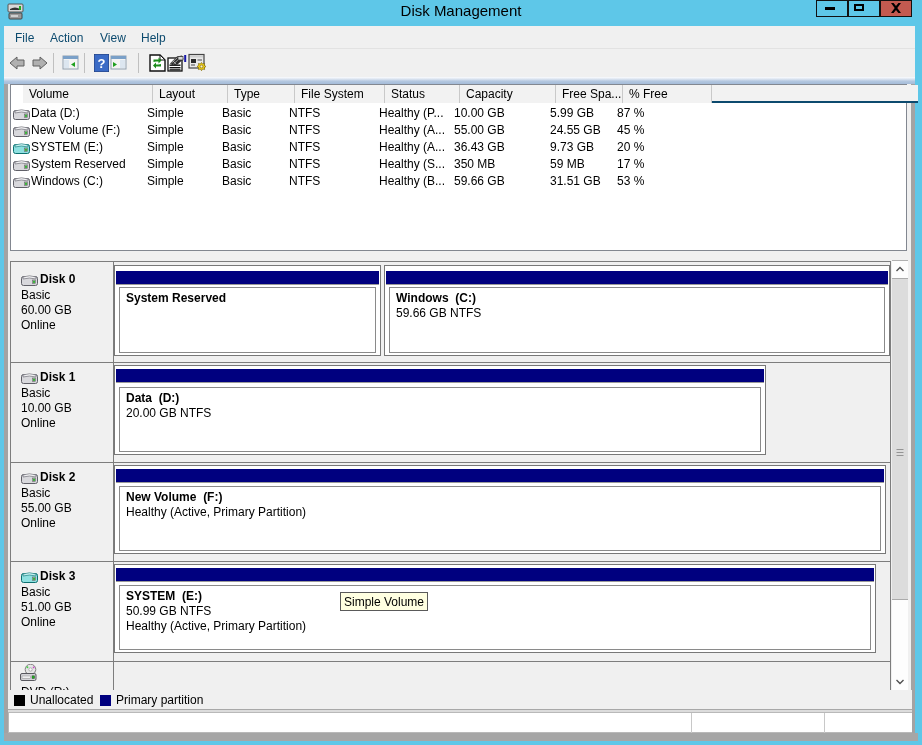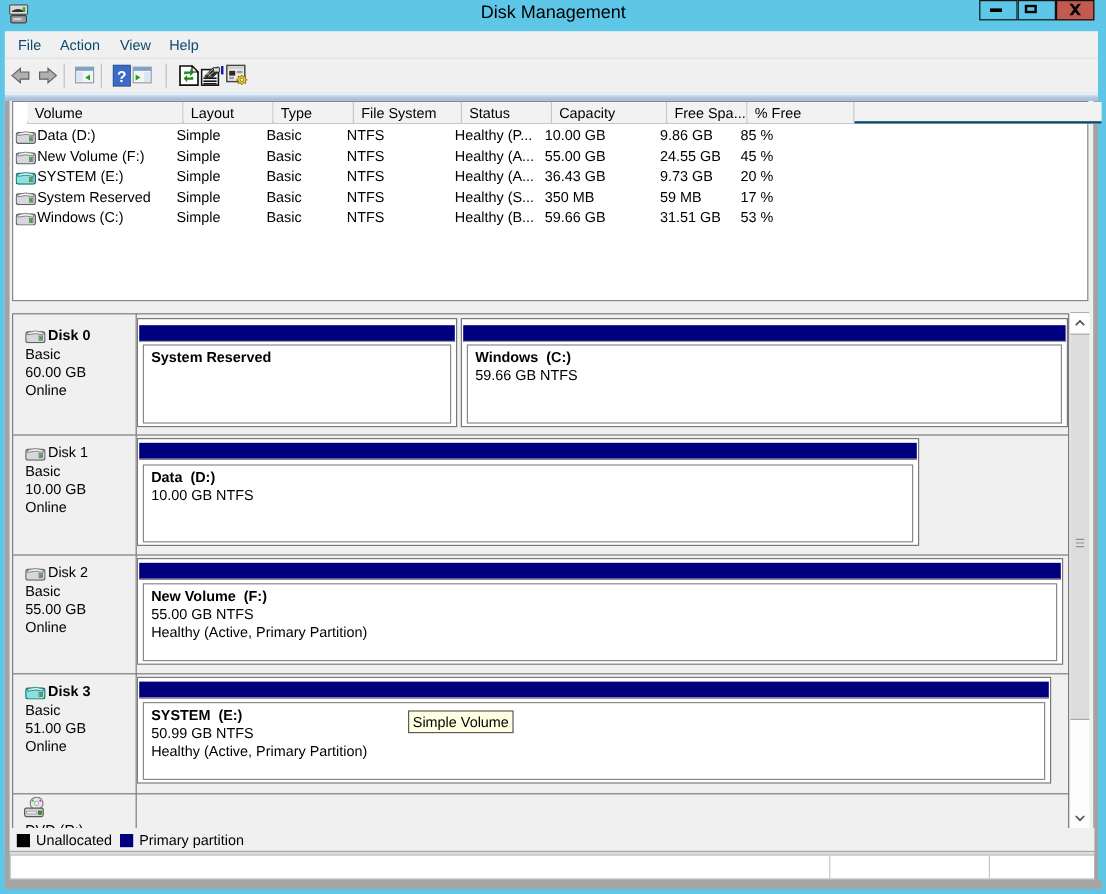--- a/index.html
+++ b/index.html
@@ -160,22 +160,22 @@
     <path d="M2 3 Q8.5 0.5 15 3 L15 5 Q8.5 3 2 5 Z" fill="#f2f2f4" stroke="#606068" stroke-width="0.6"></path>
     <rect x="11.5" y="6" width="3" height="3.5" fill="#bbb" stroke="#555" stroke-width="0.5"></rect>
     <rect x="12.2" y="6.7" width="1.6" height="2.2" fill="#19b219"></rect>
   </svg>
           <span style="left:20px">Data (D:)</span>
           <span style="left:136px">Simple</span>
           <span style="left:211px">Basic</span>
           <span style="left:278px">NTFS</span>
           <span style="left:368px">Healthy (P...</span>
           <span style="left:443px">10.00 GB</span>
-          <span style="left:539px">9.86 GB</span>
-          <span style="left:606px">85 %</span>
+          <span style="left:539px">5.99 GB</span>
+          <span style="left:606px">87 %</span>
         </div>
         <div class="vrow" style="top: 37px;">
           <svg style="position:absolute; left:2px; top:3px" width="17" height="12" viewBox="0 0 17 12">
     <rect x="0.5" y="2.5" width="16" height="9" rx="2" fill="#d8d8dc" stroke="#606068"></rect>
     <path d="M2 3 Q8.5 0.5 15 3 L15 5 Q8.5 3 2 5 Z" fill="#f2f2f4" stroke="#606068" stroke-width="0.6"></path>
     <rect x="11.5" y="6" width="3" height="3.5" fill="#bbb" stroke="#555" stroke-width="0.5"></rect>
     <rect x="12.2" y="6.7" width="1.6" height="2.2" fill="#19b219"></rect>
   </svg>
           <span style="left:20px">New Volume (F:)</span>
           <span style="left:136px">Simple</span>
@@ -263,48 +263,47 @@
             </div>
     </div>
           <div class="diskrow" style="top:102px; height:102px"></div>
           <div class="ddiv" style="left:103px; top:102px; height:102px"></div>
           <svg style="position:absolute; left:11px; top:112px" width="17" height="12" viewBox="0 0 17 12">
     <rect x="0.5" y="2.5" width="16" height="9" rx="2" fill="#d8d8dc" stroke="#606068"></rect>
     <path d="M2 3 Q8.5 0.5 15 3 L15 5 Q8.5 3 2 5 Z" fill="#f2f2f4" stroke="#606068" stroke-width="0.6"></path>
     <rect x="11.5" y="6" width="3" height="3.5" fill="#bbb" stroke="#555" stroke-width="0.5"></rect>
     <rect x="12.2" y="6.7" width="1.6" height="2.2" fill="#19b219"></rect>
   </svg>
-          <span class="dtext" style="left:30px; top:110px; font-weight:normal">Disk 1</span>
+          <span class="dtext" style="left:30px; top:110px; font-weight:bold">Disk 1</span>
           <span class="dtext" style="left:11px; top:126px">Basic</span>
           <span class="dtext" style="left:11px; top:141px">10.00 GB</span>
           <span class="dtext" style="left:11px; top:156px">Online</span>
           <div class="pcell" style="left:104px; top:105px; width:652px; height:90px">
       <div class="pbar" style="top:3px"></div>
       <div class="pbox" style="top:21px">
               <div class="b">Data&nbsp; (D:)</div>
-              <div>10.00 GB NTFS</div>
+              <div>20.00 GB NTFS</div>
             </div>
     </div>
           <div class="diskrow" style="top:202px; height:101px"></div>
           <div class="ddiv" style="left:103px; top:202px; height:101px"></div>
           <svg style="position:absolute; left:11px; top:212px" width="17" height="12" viewBox="0 0 17 12">
     <rect x="0.5" y="2.5" width="16" height="9" rx="2" fill="#d8d8dc" stroke="#606068"></rect>
     <path d="M2 3 Q8.5 0.5 15 3 L15 5 Q8.5 3 2 5 Z" fill="#f2f2f4" stroke="#606068" stroke-width="0.6"></path>
     <rect x="11.5" y="6" width="3" height="3.5" fill="#bbb" stroke="#555" stroke-width="0.5"></rect>
     <rect x="12.2" y="6.7" width="1.6" height="2.2" fill="#19b219"></rect>
   </svg>
-          <span class="dtext" style="left:30px; top:210px; font-weight:normal">Disk 2</span>
+          <span class="dtext" style="left:30px; top:210px; font-weight:bold">Disk 2</span>
           <span class="dtext" style="left:11px; top:226px">Basic</span>
           <span class="dtext" style="left:11px; top:241px">55.00 GB</span>
           <span class="dtext" style="left:11px; top:256px">Online</span>
           <div class="pcell" style="left:104px; top:205px; width:772px; height:89px">
       <div class="pbar" style="top:3px"></div>
       <div class="pbox" style="top:20px">
               <div class="b">New Volume&nbsp; (F:)</div>
-              <div>55.00 GB NTFS</div>
               <div>Healthy (Active, Primary Partition)</div>
             </div>
     </div>
           <div class="diskrow" style="top:301px; height:102px"></div>
           <div class="ddiv" style="left:103px; top:301px; height:102px"></div>
           <svg style="position:absolute; left:11px; top:311px" width="17" height="12" viewBox="0 0 17 12">
     <rect x="0.5" y="2.5" width="16" height="9" rx="2" fill="#8ee0e0" stroke="#0c7070"></rect>
     <path d="M2 3 Q8.5 0.5 15 3 L15 5 Q8.5 3 2 5 Z" fill="#c8f2f2" stroke="#0c7070" stroke-width="0.6"></path>
     <rect x="11.5" y="6" width="3" height="3.5" fill="#bbb" stroke="#555" stroke-width="0.5"></rect>
     <rect x="12.2" y="6.7" width="1.6" height="2.2" fill="#19b219"></rect>

